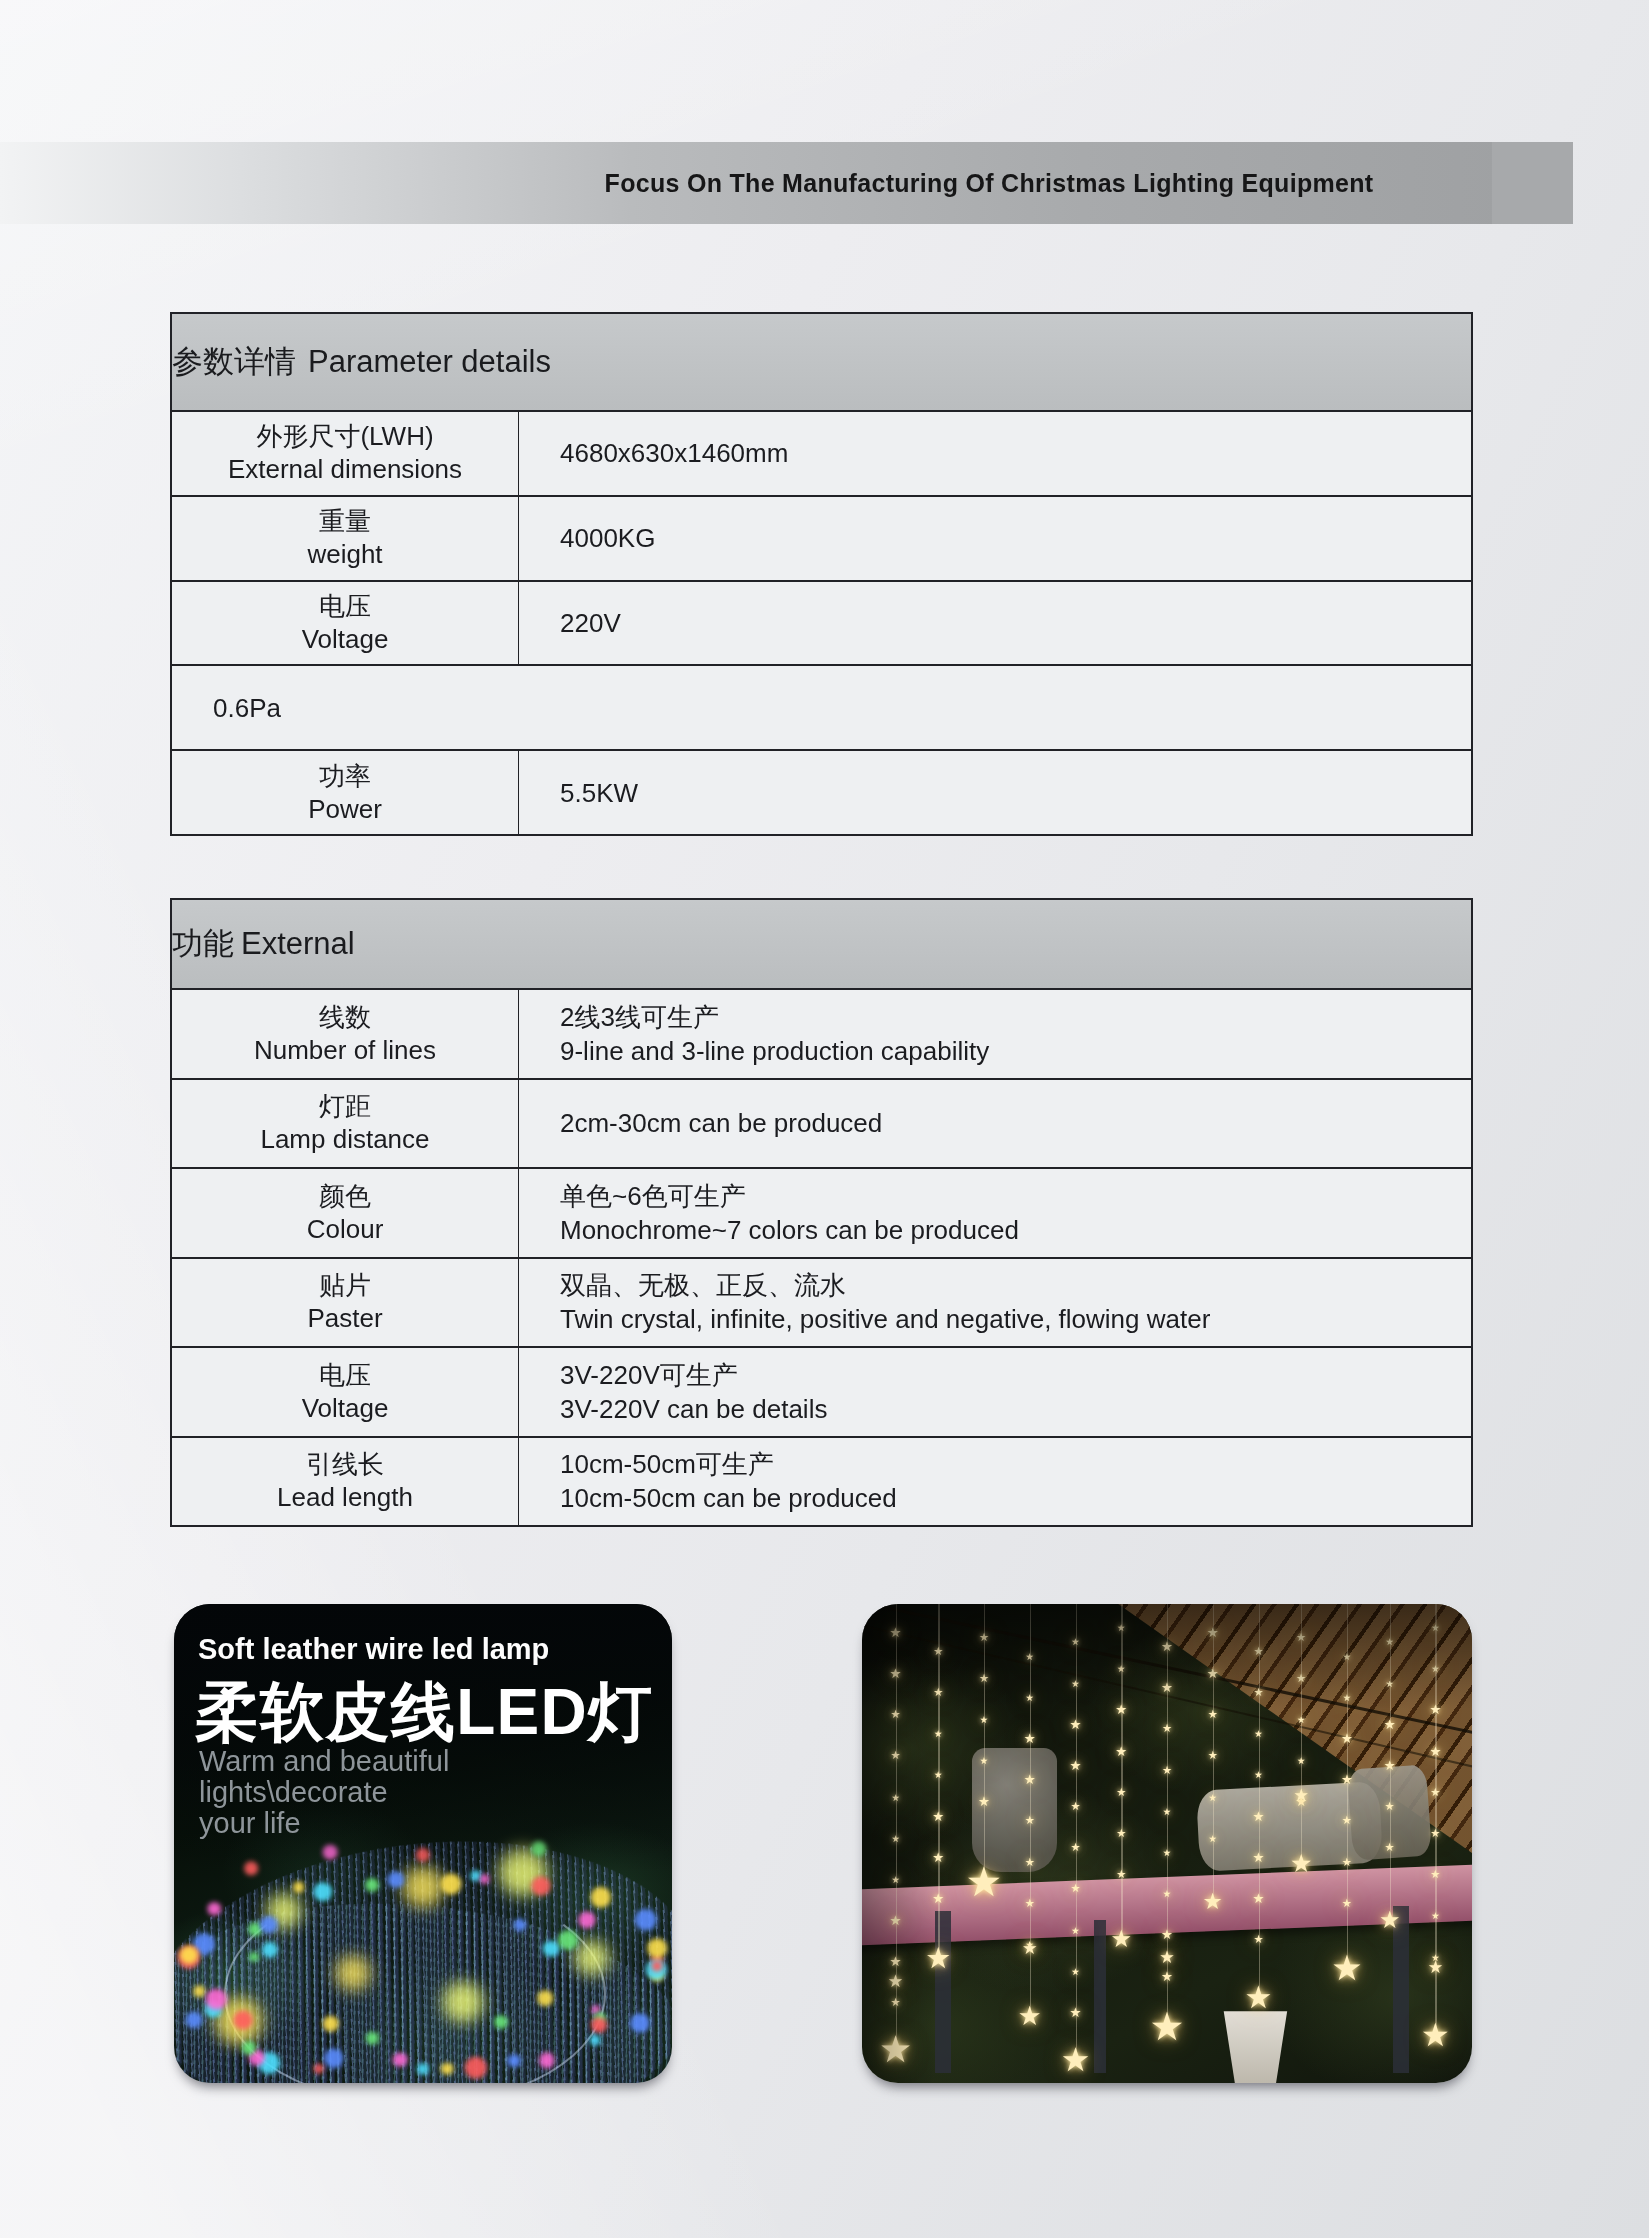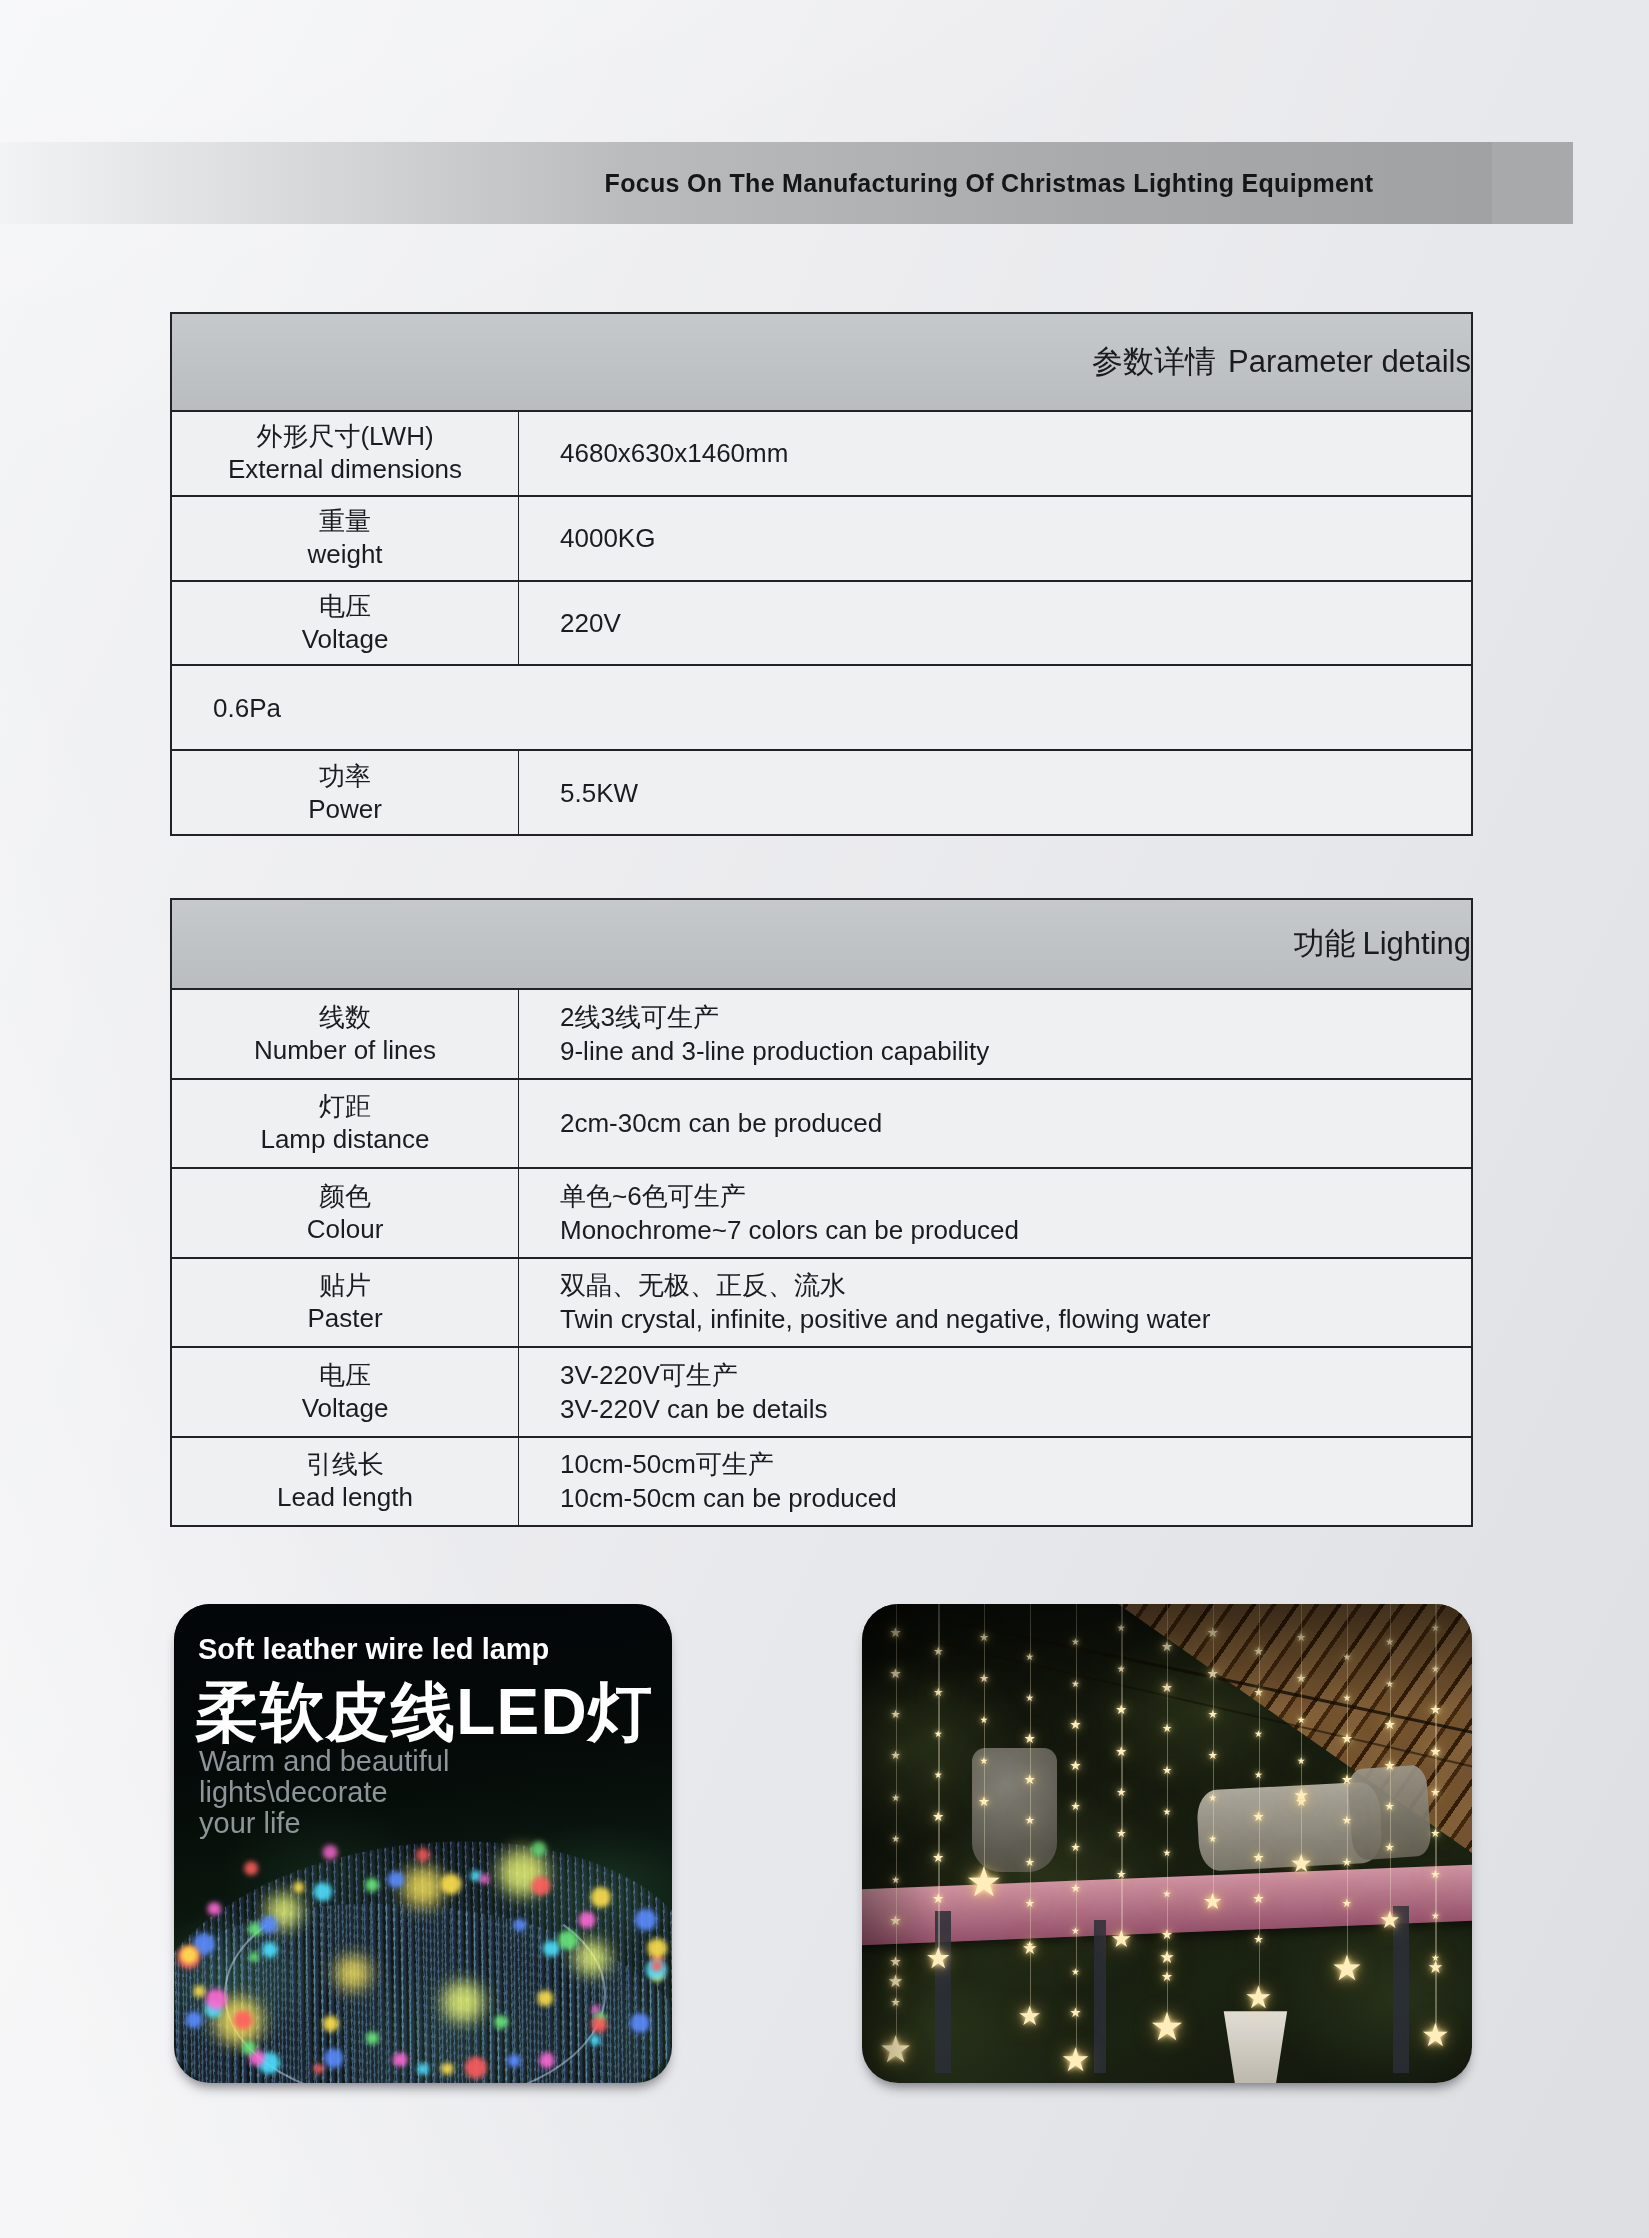--- a/index.html
+++ b/index.html
@@ -32,21 +32,21 @@
   }
   
   .spec-table{
     position:absolute;left:170px;width:1303px;
     background:#eef0f2;border:2px solid #212227;
     display:flex;flex-direction:column;box-sizing:border-box;
   }
   #parameter-table{top:312px;height:524px;}
   #function-table{top:898px;height:629px;}
   .spec-header{
-    flex:none;display:flex;align-items:center;justify-content:flex-end;gap:12px;
+    flex:none;display:flex;align-items:center;justify-content:flex-start;gap:12px;
     background:linear-gradient(180deg,#c6c9cb,#babdbf);
     border-bottom:2px solid #212227;font-size:31px;color:#1a1b1e;
   }
   #parameter-table .spec-header{height:96px;}
   #function-table .spec-header{height:88px;gap:7px;}
   .t-row{flex:1;display:flex;border-bottom:2px solid #212227;min-height:0;}
   .t-row:last-child{border-bottom:none;}
   .t-label{
     width:346px;flex:none;border-right:1.3px solid #212227;
     display:flex;flex-direction:column;justify-content:center;align-items:center;
@@ -182,21 +182,21 @@
       </div>
       <div class="t-value">
         <span>5.5KW</span>
       </div>
     </div>
   </div>
 
   <div class="spec-table" id="function-table">
     <div class="spec-header">
       <span>功能</span>
-      <span>Lighting</span>
+      <span>External</span>
     </div>
     <div class="t-row">
       <div class="t-label">
         <span>线数</span>
         <span>Number of lines</span>
       </div>
       <div class="t-value">
         <span>2线3线可生产</span>
         <span>9-line and 3-line production capability</span>
       </div>

